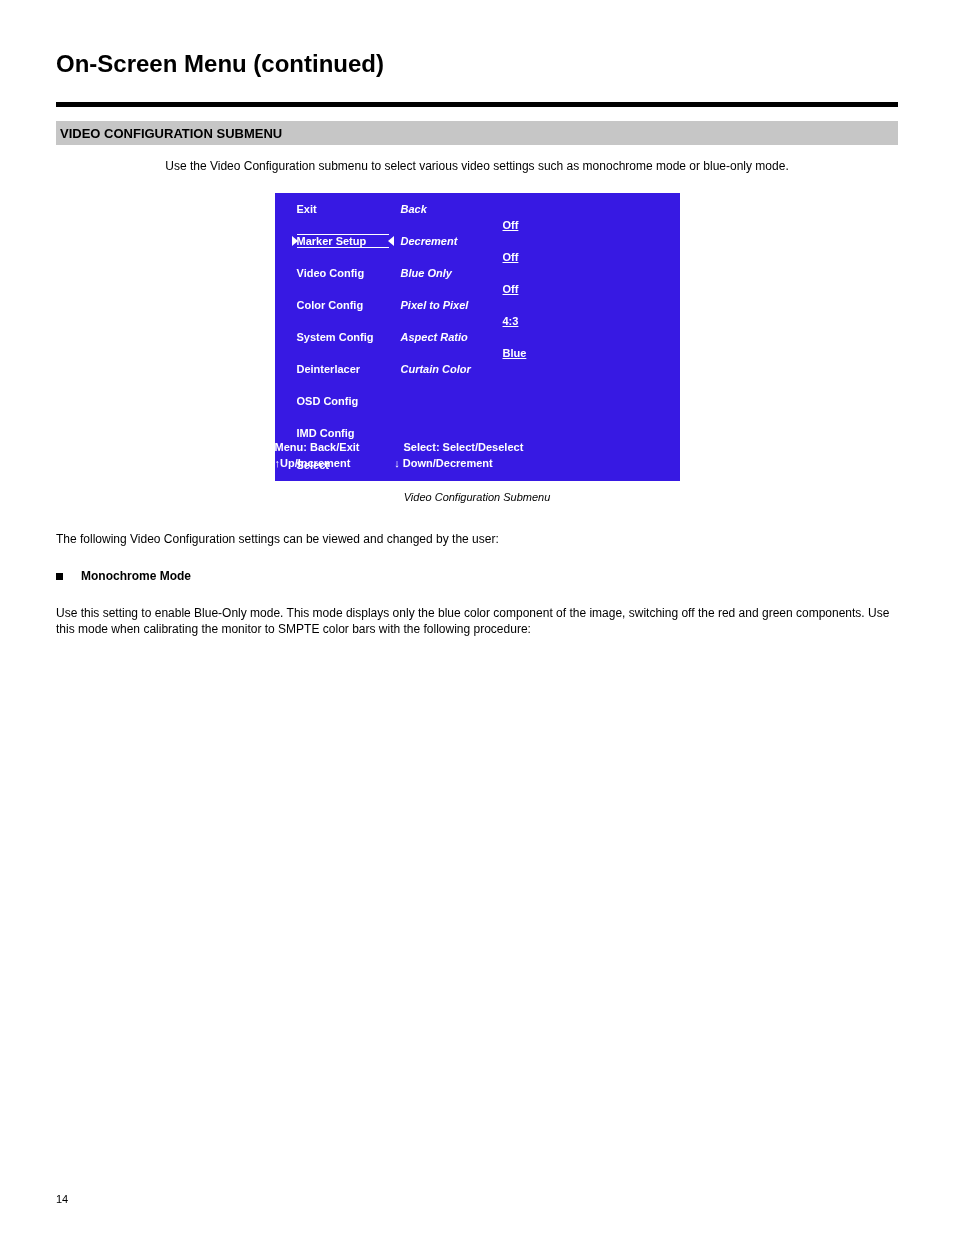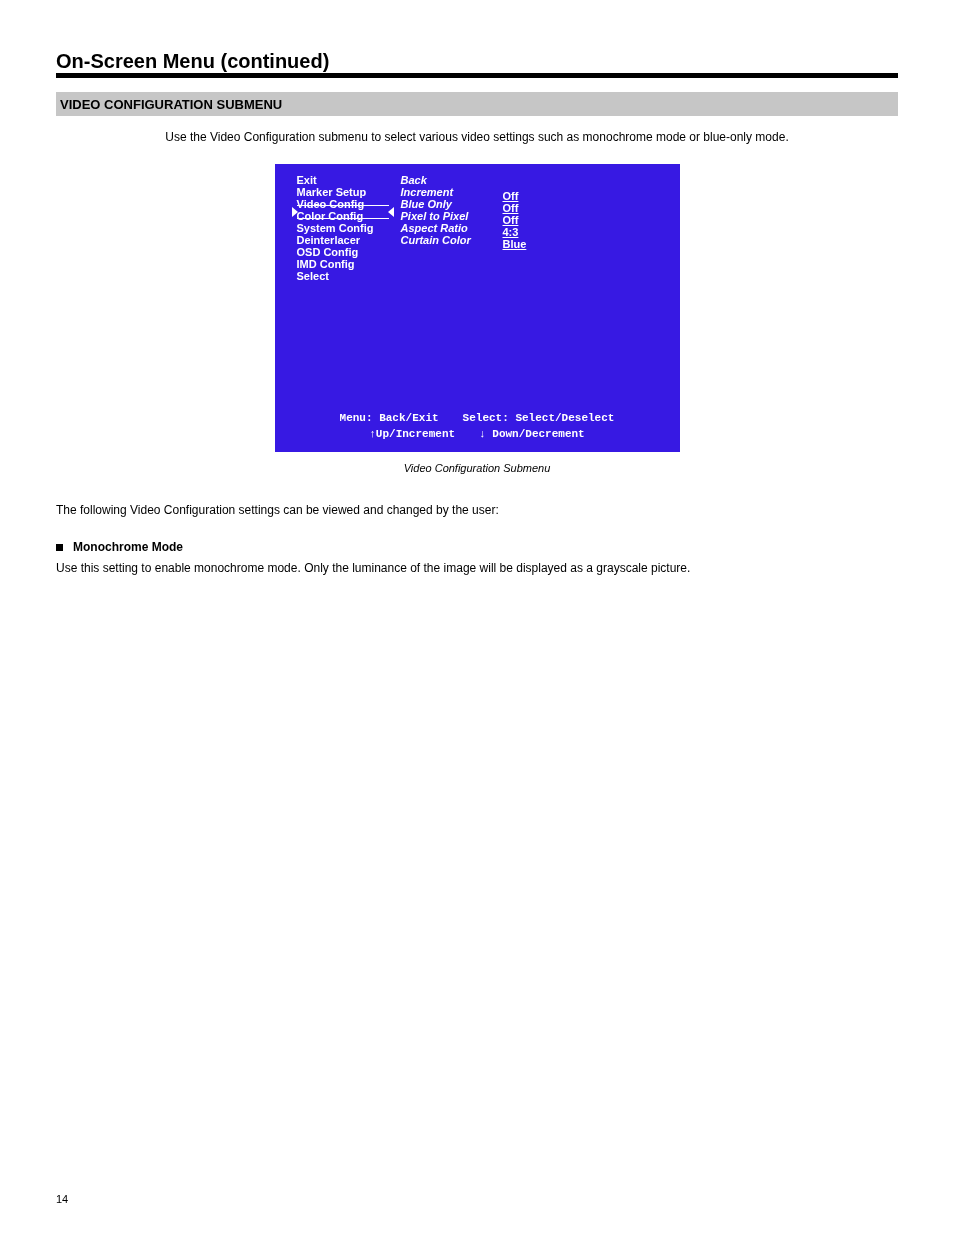--- a/index.html
+++ b/index.html
@@ -10,23 +10,23 @@
     color: #000;
   }
   .page {
     width: 954px;
     height: 1235px;
     position: relative;
     box-sizing: border-box;
     padding: 50px 56px 40px 56px;
   }
   .title-line {
-    font-size: 20px;
-    font-weight: bold;
-    margin: 0 0 0 0;
+    font-size: 24px;
+    font-weight: bold;
+    margin: 0 0 24px 0;
   }
   .thick-rule {
     height: 5px;
     background: #000;
     margin: 0 0 14px 0;
   }
   .grey-bar {
     height: 24px;
     background: #c6c6c6;
     display: flex;
@@ -52,21 +52,21 @@
     position: relative;
     color: #fff;
     font-family: Verdana, Arial, sans-serif;
     font-size: 11px;
     font-weight: bold;
   }
   .osd .col {
     position: absolute;
     display: flex;
     flex-direction: column;
-    gap: 0;
+    gap: 20px;
   }
   .osd .col.left  { top: 10px; left: 22px; }
   .osd .col.mid   { top: 10px; left: 126px; font-style: italic; }
   .osd .col.right { top: 26px; left: 228px; text-decoration: underline; }
   .osd .item { white-space: nowrap; }
   .osd .sel-left, .osd .sel-right {
     position: absolute;
     top: 43px;
     width: 0; height: 0;
     border-top: 5px solid transparent;
@@ -86,42 +86,40 @@
   .osd .footer {
     position: absolute;
     left: 0; right: 0;
     bottom: 12px;
     display: flex;
     flex-direction: column;
     gap: 4px;
   }
   .osd .footer-row {
     display: flex;
-    justify-content: center;
-    gap: 24px;
-    font-family: Liberation Mono, monospace;
+    gap: 44px;
   }
   .caption {
     text-align: center;
     font-size: 11px;
     font-style: italic;
     margin-bottom: 28px;
   }
   .desc {
     font-size: 12px;
     margin: 12px 0 22px 0;
     line-height: 1.35;
   }
   .feature {
     margin: 0 0 22px 0;
   }
   .feature-head {
     display: flex;
     align-items: center;
-    gap: 10px;
+    gap: 18px;
     margin-bottom: 6px;
   }
   .bullet {
     width: 7px;
     height: 7px;
     background: #000;
     display: inline-block;
     flex: 0 0 7px;
   }
   .feature-title {
@@ -165,21 +163,21 @@
         <span class="item">Color Config</span>
         <span class="item">System Config</span>
         <span class="item">Deinterlacer</span>
         <span class="item">OSD Config</span>
         <span class="item">IMD Config</span>
         <span class="item">Select</span>
       </div>
 
       <div class="col mid">
         <span class="item">Back</span>
-        <span class="item">Increment</span>
+        <span class="item">Decrement</span>
         <span class="item">Blue Only</span>
         <span class="item">Pixel to Pixel</span>
         <span class="item">Aspect Ratio</span>
         <span class="item">Curtain Color</span>
       </div>
 
       <div class="col right">
         <span class="item">Off</span>
         <span class="item">Off</span>
         <span class="item">Off</span>
@@ -202,23 +200,23 @@
 
   <div class="caption">Video Configuration Submenu</div>
 
   <div class="desc">The following Video Configuration settings can be viewed and changed by the user:</div>
 
   <div class="feature">
     <div class="feature-head">
       <span class="bullet"></span>
       <span class="feature-title">Monochrome Mode</span>
     </div>
-    <div class="feature-body">Use this setting to enable monochrome mode. Only the luminance of the image will be displayed as a grayscale picture.</div>
   </div>
 
   <div class="feature">
+    <div class="feature-body">Use this setting to enable Blue-Only mode. This mode displays only the blue color component of the image, switching off the red and green components. Use this mode when calibrating the monitor to SMPTE color bars with the following procedure:</div>
   </div>
 
   <div class="footer-page">
     <span>14</span>
     <span></span>
   </div>
 </div>
 
 </body></html>

